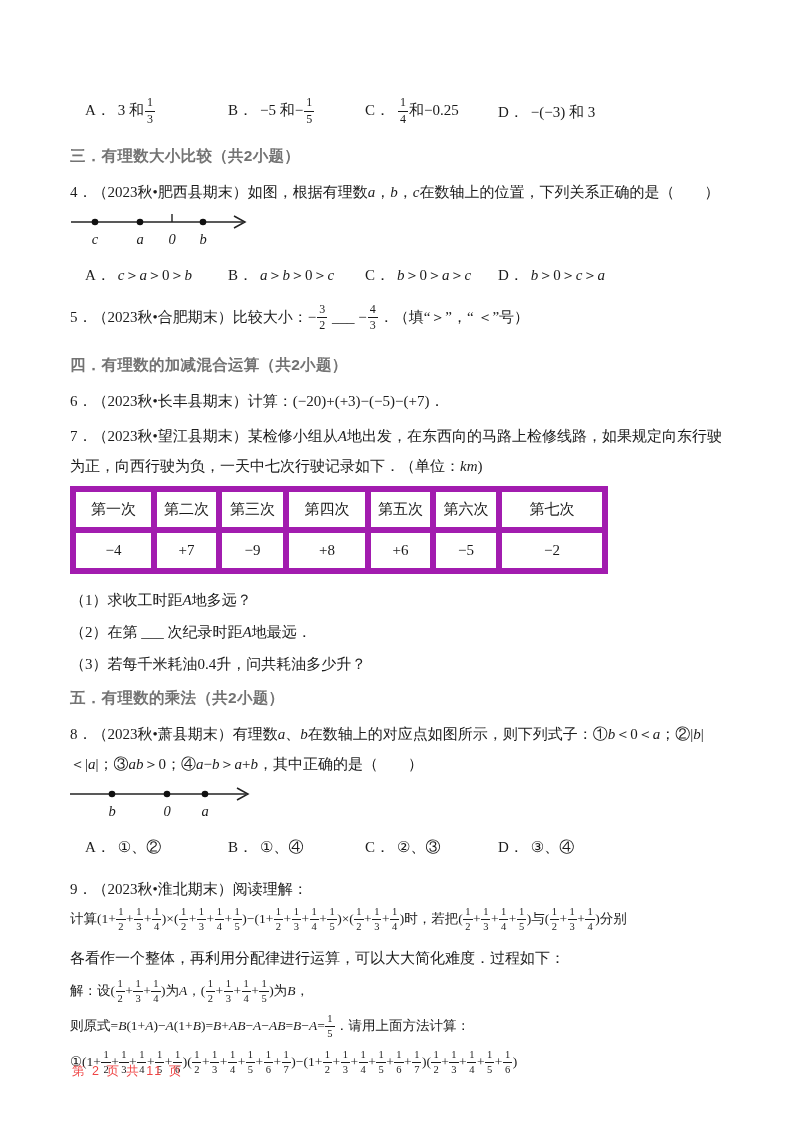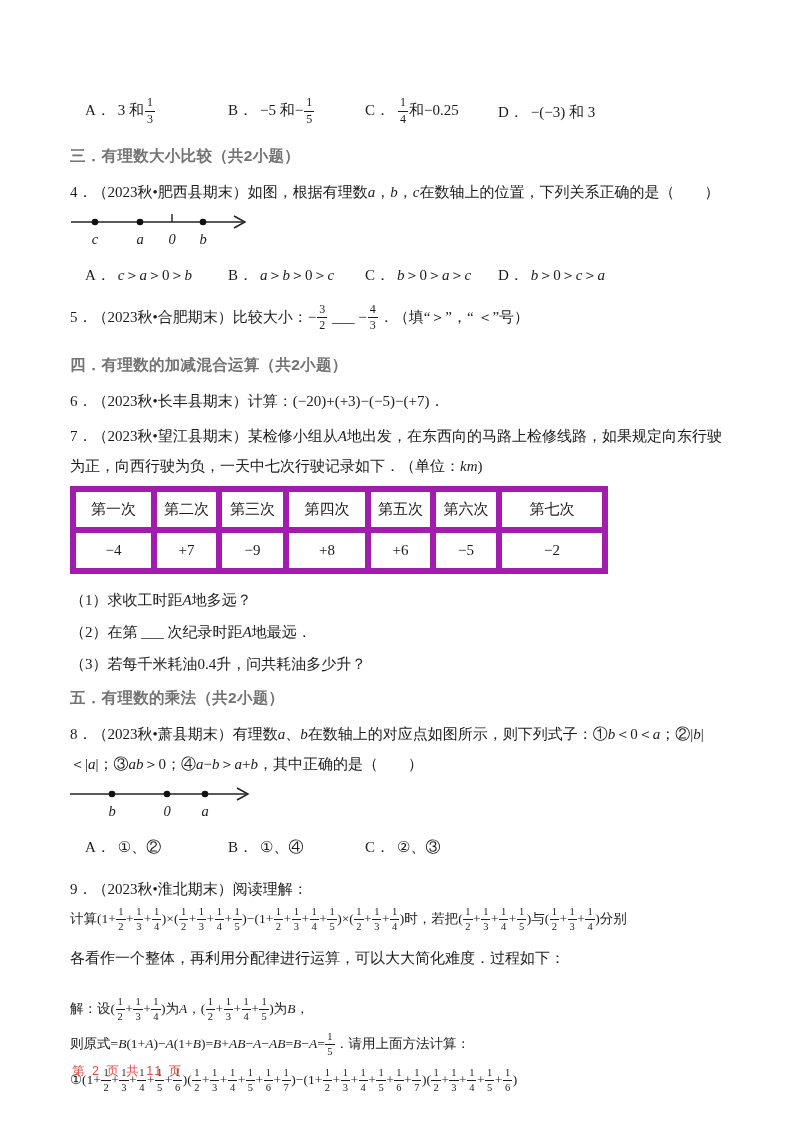--- a/index.html
+++ b/index.html
@@ -144,25 +144,26 @@
       </svg>
       <span class="nl-label" style="left:42px"><i>b</i></span>
       <span class="nl-label" style="left:97px">0</span>
       <span class="nl-label" style="left:135px"><i>a</i></span>
     </div>
 
     <div class="opts opts-mid">
       <span class="opt"><span class="opt-label">A．</span><span>①、②</span></span>
       <span class="opt"><span class="opt-label">B．</span><span>①、④</span></span>
       <span class="opt"><span class="opt-label">C．</span><span>②、③</span></span>
+      <span class="opt"><span class="opt-label">D．</span><span>③、④</span></span>
     </div>
 
     <p class="stem">9．（2023秋•淮北期末）阅读理解：</p>
     <p class="fline">计算(1+<span class="frac"><span class="fn">1</span><span class="fd">2</span></span>+<span class="frac"><span class="fn">1</span><span class="fd">3</span></span>+<span class="frac"><span class="fn">1</span><span class="fd">4</span></span>)×(<span class="frac"><span class="fn">1</span><span class="fd">2</span></span>+<span class="frac"><span class="fn">1</span><span class="fd">3</span></span>+<span class="frac"><span class="fn">1</span><span class="fd">4</span></span>+<span class="frac"><span class="fn">1</span><span class="fd">5</span></span>)−(1+<span class="frac"><span class="fn">1</span><span class="fd">2</span></span>+<span class="frac"><span class="fn">1</span><span class="fd">3</span></span>+<span class="frac"><span class="fn">1</span><span class="fd">4</span></span>+<span class="frac"><span class="fn">1</span><span class="fd">5</span></span>)×(<span class="frac"><span class="fn">1</span><span class="fd">2</span></span>+<span class="frac"><span class="fn">1</span><span class="fd">3</span></span>+<span class="frac"><span class="fn">1</span><span class="fd">4</span></span>)时，若把(<span class="frac"><span class="fn">1</span><span class="fd">2</span></span>+<span class="frac"><span class="fn">1</span><span class="fd">3</span></span>+<span class="frac"><span class="fn">1</span><span class="fd">4</span></span>+<span class="frac"><span class="fn">1</span><span class="fd">5</span></span>)与(<span class="frac"><span class="fn">1</span><span class="fd">2</span></span>+<span class="frac"><span class="fn">1</span><span class="fd">3</span></span>+<span class="frac"><span class="fn">1</span><span class="fd">4</span></span>)分别</p>
-    <p class="stem" style="margin-bottom:24px">各看作一个整体，再利用分配律进行运算，可以大大简化难度．过程如下：</p>
+    <p class="stem" style="margin-bottom:6px">各看作一个整体，再利用分配律进行运算，可以大大简化难度．过程如下：</p>
     <p class="fline">解：设(<span class="frac"><span class="fn">1</span><span class="fd">2</span></span>+<span class="frac"><span class="fn">1</span><span class="fd">3</span></span>+<span class="frac"><span class="fn">1</span><span class="fd">4</span></span>)为<i>A</i>，(<span class="frac"><span class="fn">1</span><span class="fd">2</span></span>+<span class="frac"><span class="fn">1</span><span class="fd">3</span></span>+<span class="frac"><span class="fn">1</span><span class="fd">4</span></span>+<span class="frac"><span class="fn">1</span><span class="fd">5</span></span>)为<i>B</i>，</p>
     <p class="fline">则原式=<i>B</i>(1+<i>A</i>)−<i>A</i>(1+<i>B</i>)=<i>B</i>+<i>AB</i>−<i>A</i>−<i>AB</i>=<i>B</i>−<i>A</i>=<span class="frac"><span class="fn">1</span><span class="fd">5</span></span>．请用上面方法计算：</p>
     <p class="fline">①(1+<span class="frac"><span class="fn">1</span><span class="fd">2</span></span>+<span class="frac"><span class="fn">1</span><span class="fd">3</span></span>+<span class="frac"><span class="fn">1</span><span class="fd">4</span></span>+<span class="frac"><span class="fn">1</span><span class="fd">5</span></span>+<span class="frac"><span class="fn">1</span><span class="fd">6</span></span>)(<span class="frac"><span class="fn">1</span><span class="fd">2</span></span>+<span class="frac"><span class="fn">1</span><span class="fd">3</span></span>+<span class="frac"><span class="fn">1</span><span class="fd">4</span></span>+<span class="frac"><span class="fn">1</span><span class="fd">5</span></span>+<span class="frac"><span class="fn">1</span><span class="fd">6</span></span>+<span class="frac"><span class="fn">1</span><span class="fd">7</span></span>)−(1+<span class="frac"><span class="fn">1</span><span class="fd">2</span></span>+<span class="frac"><span class="fn">1</span><span class="fd">3</span></span>+<span class="frac"><span class="fn">1</span><span class="fd">4</span></span>+<span class="frac"><span class="fn">1</span><span class="fd">5</span></span>+<span class="frac"><span class="fn">1</span><span class="fd">6</span></span>+<span class="frac"><span class="fn">1</span><span class="fd">7</span></span>)(<span class="frac"><span class="fn">1</span><span class="fd">2</span></span>+<span class="frac"><span class="fn">1</span><span class="fd">3</span></span>+<span class="frac"><span class="fn">1</span><span class="fd">4</span></span>+<span class="frac"><span class="fn">1</span><span class="fd">5</span></span>+<span class="frac"><span class="fn">1</span><span class="fd">6</span></span>)</p>
 
   </div>
 
   <div class="footer">第 2 页 共 11 页</div>
 </div>
 
 </body></html>

